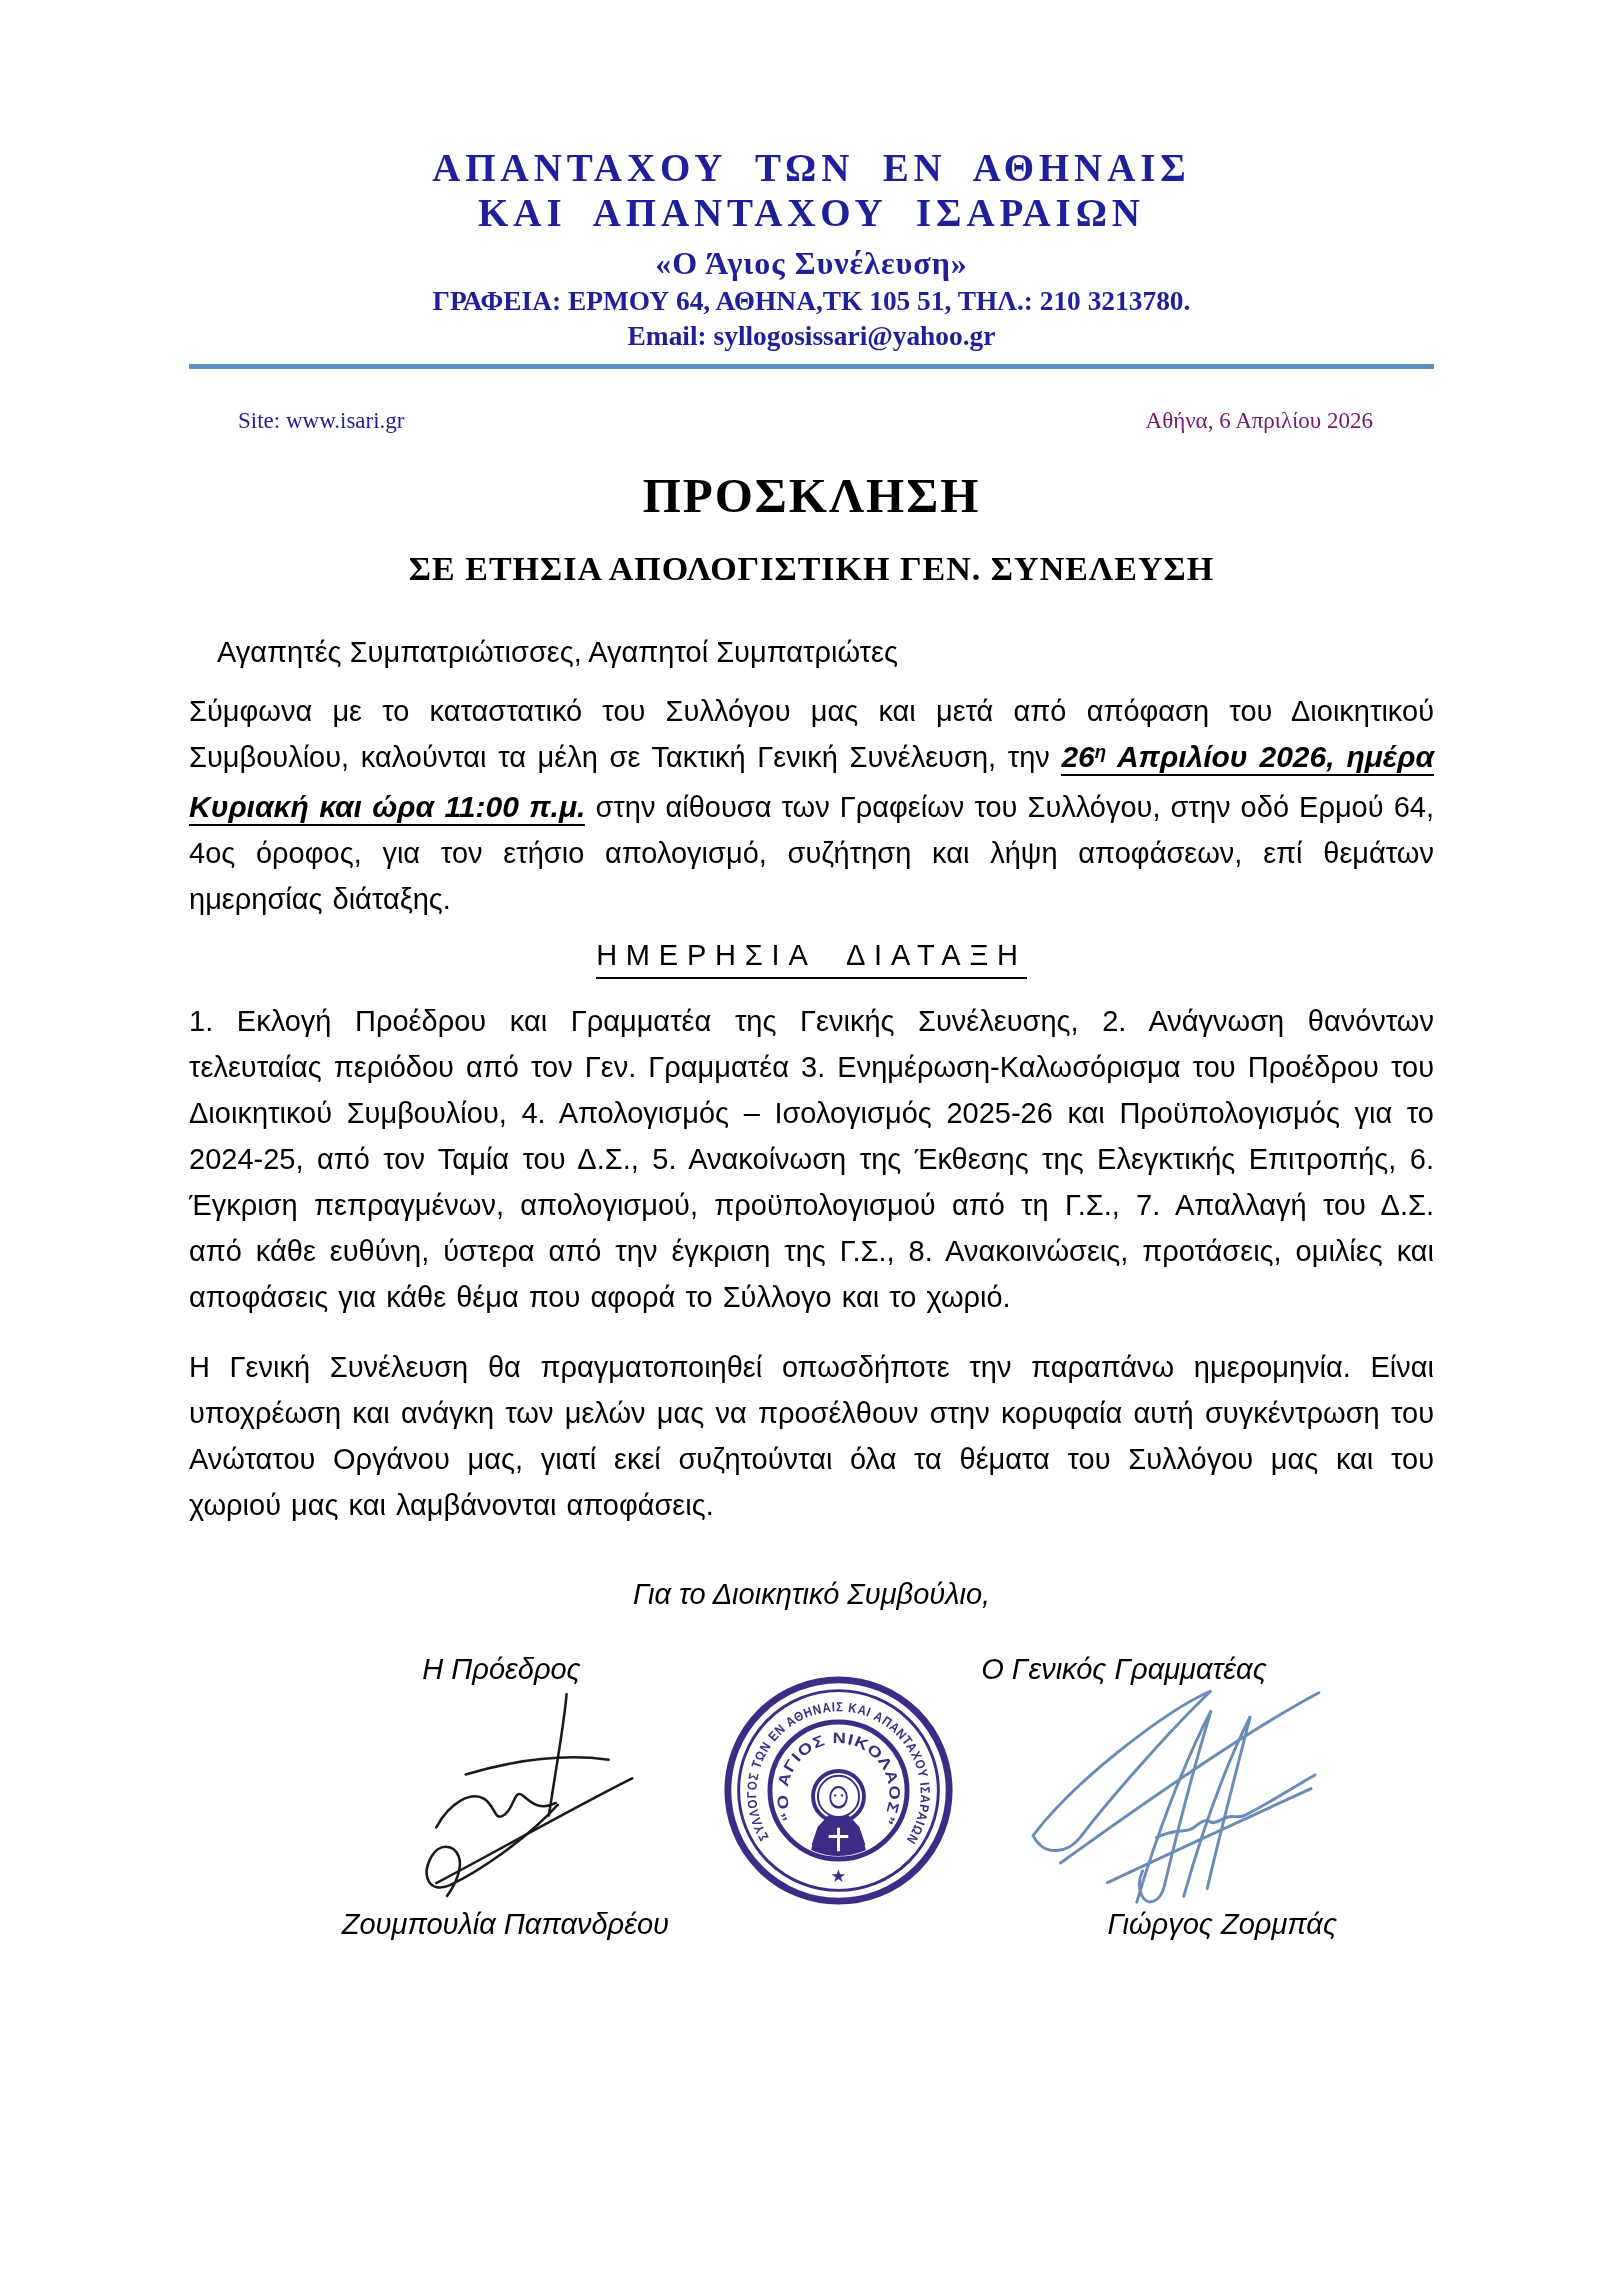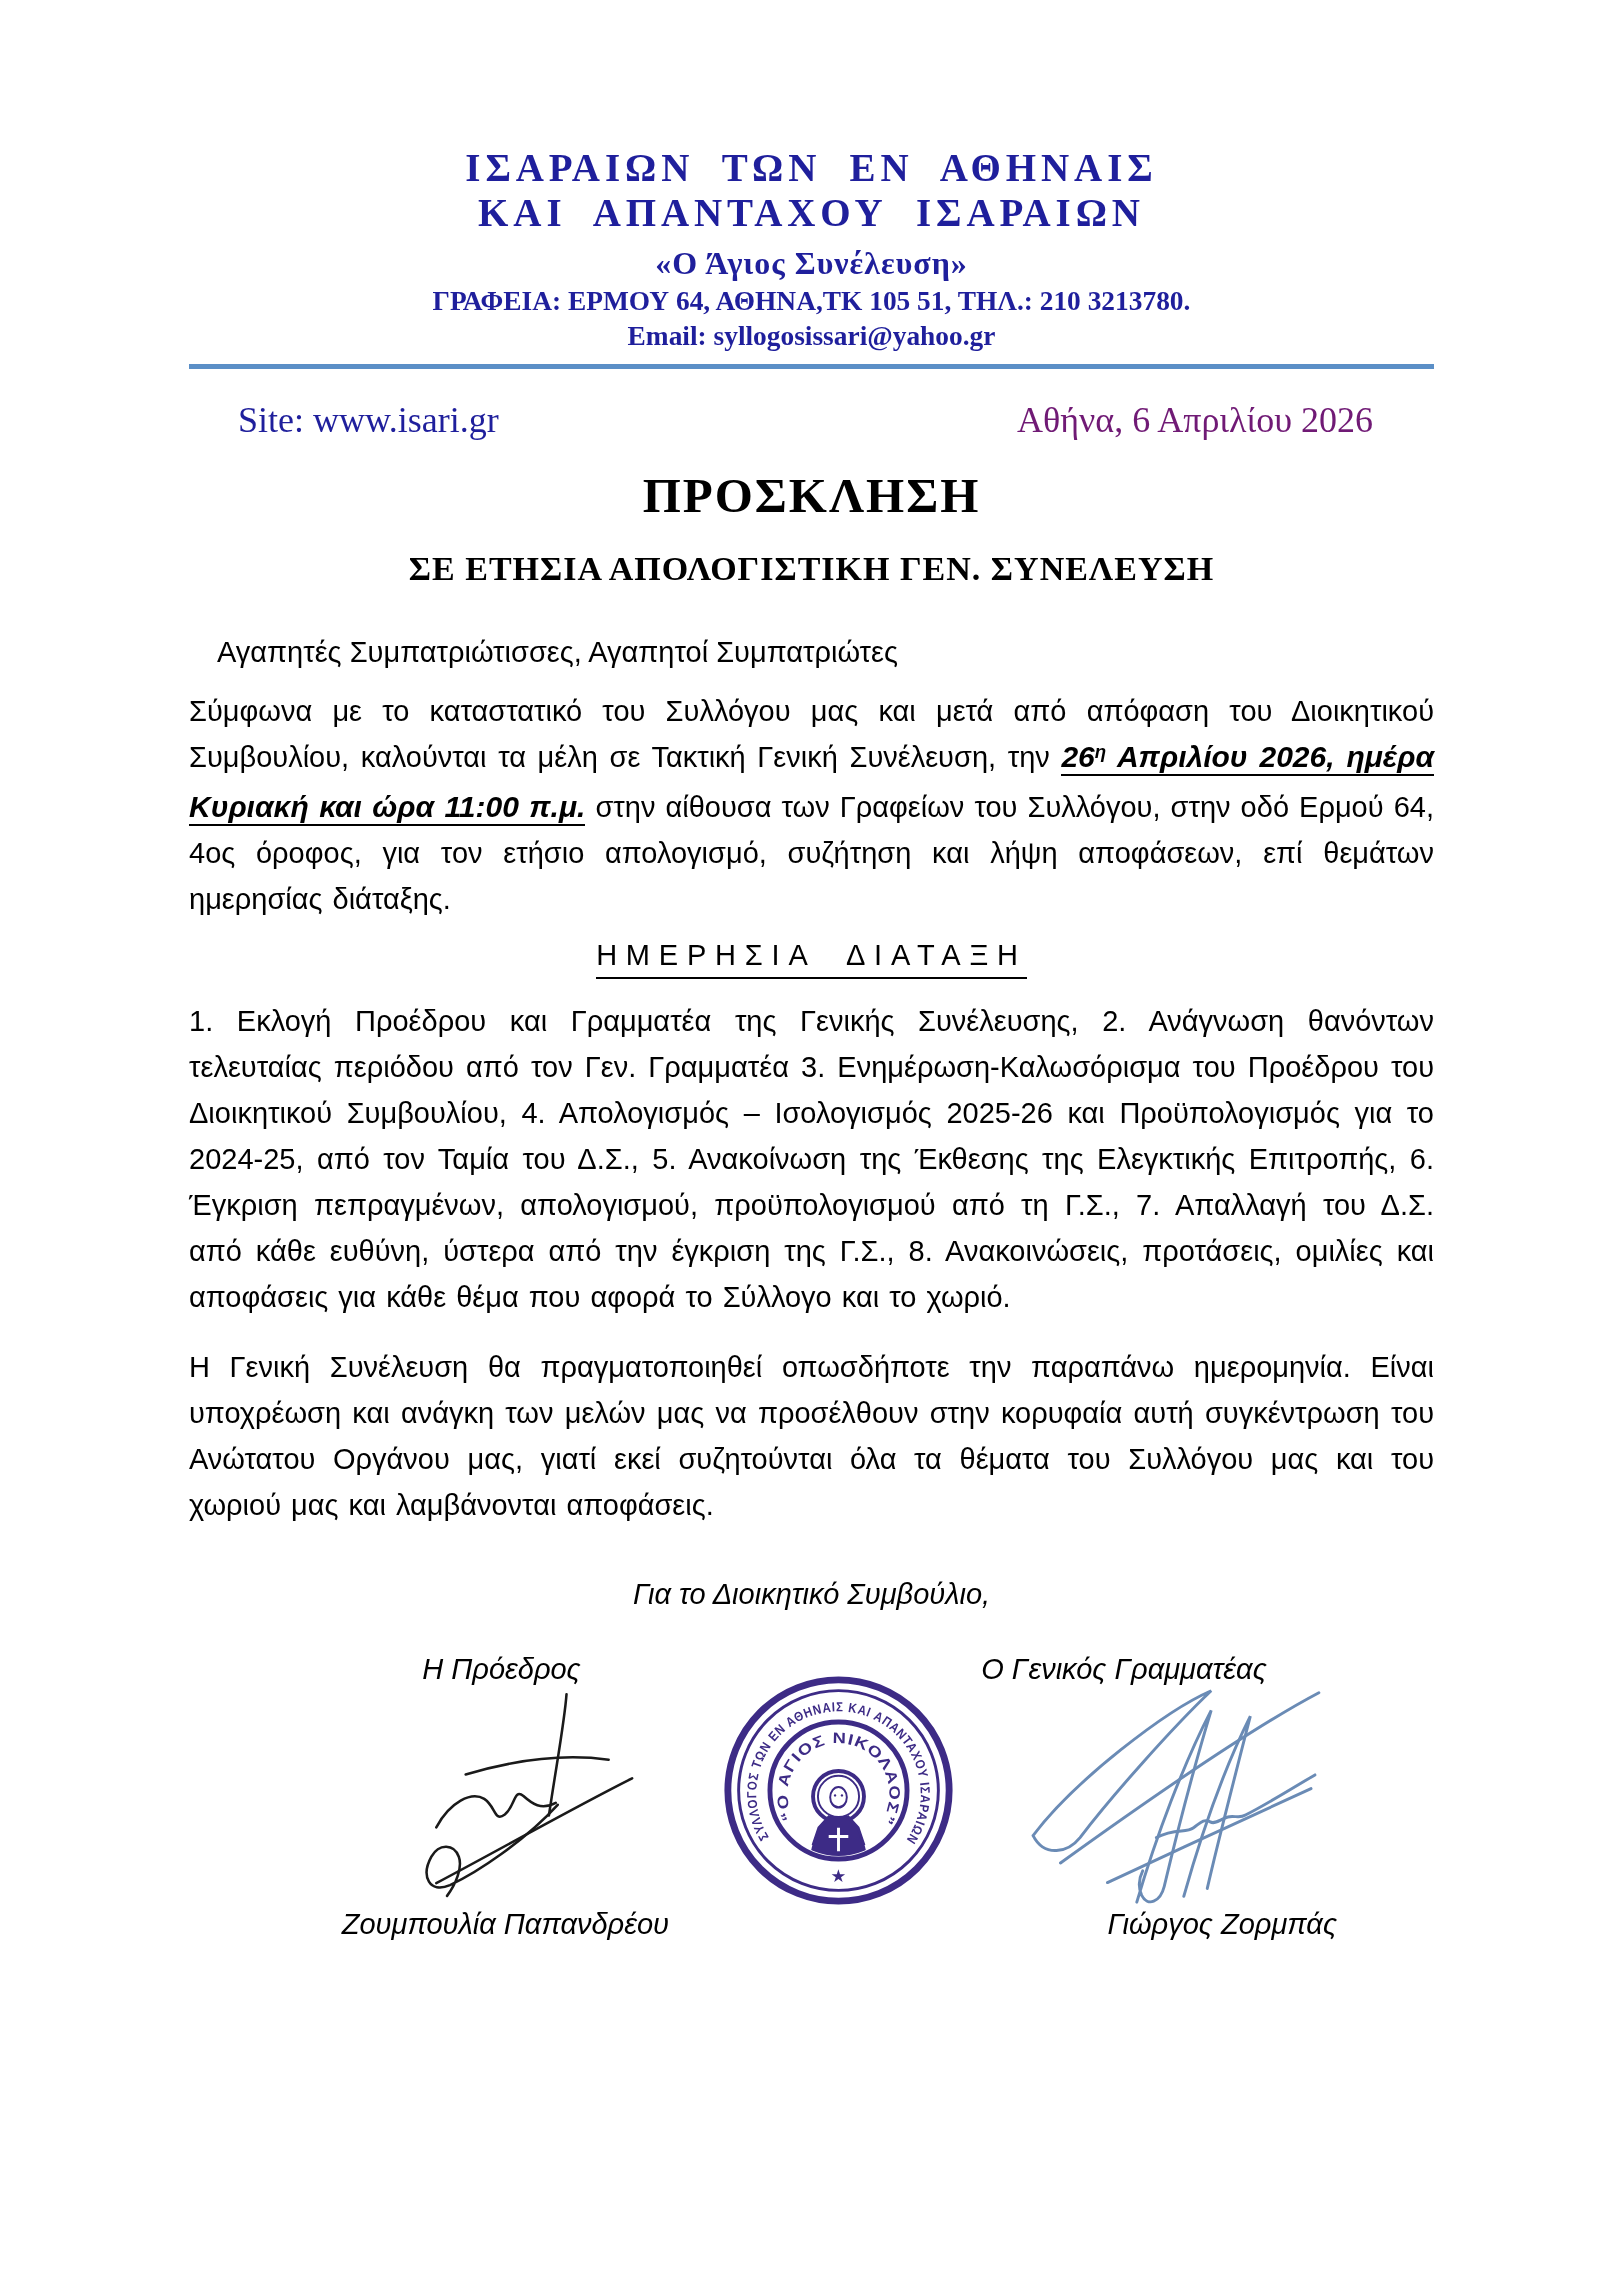--- a/index.html
+++ b/index.html
@@ -20,21 +20,21 @@
   .org-line  { font-size:39px; font-weight:bold; line-height:45px;
                letter-spacing:4.9px; word-spacing:13.7px; }
   .org-sub   { font-size:32px; font-weight:bold; line-height:41px; margin-top:7.8px; letter-spacing:1px; }
   .org-addr  { font-size:27.4px; font-weight:bold; line-height:35px; }
   .org-email { font-size:27.4px; font-weight:bold; line-height:35px; }
   .rule { height:5.9px; background:#5b8fc7; margin-top:9.8px; }
 
   
   .site-row { display:flex; justify-content:space-between; align-items:baseline;
               margin-top:33px; padding:0 61px 0 49px;
-              font-family:"Liberation Serif","DejaVu Serif",serif; font-size:36px; line-height:37px; }
+              font-family:"Liberation Serif","DejaVu Serif",serif; font-size:23px; line-height:37px; }
   .site-link { color:#1f1f9c; }
   .dateline  { color:#701a75; }
 
   
   .title-main { margin-top:29px; text-align:center; font-family:"Liberation Serif","DejaVu Serif",serif;
                 font-size:49px; font-weight:bold; line-height:55px; letter-spacing:2px; }
   .title-sub  { margin-top:25.5px; text-align:center; font-family:"Liberation Serif","DejaVu Serif",serif;
                 font-size:34px; font-weight:bold; line-height:39px; letter-spacing:1px; }
 
   
@@ -64,21 +64,21 @@
   .sig-svg.secr { left:828px; top:65px; }
   .stamp-svg { position:absolute; left:532px; top:59px; }
 </style>
 </head>
 <body>
 
 <div class="page">
   <div class="doc">
 
     <div class="letterhead">
-      <div class="org-line">ΙΣΑΡΑΙΩΝ ΤΩΝ ΕΝ ΑΘΗΝΑΙΣ</div>
+      <div class="org-line">ΑΠΑΝΤΑΧΟΥ ΤΩΝ ΕΝ ΑΘΗΝΑΙΣ</div>
       <div class="org-line">ΚΑΙ ΑΠΑΝΤΑΧΟΥ ΙΣΑΡΑΙΩΝ</div>
       <div class="org-sub">«Ο Άγιος Συνέλευση»</div>
       <div class="org-addr">ΓΡΑΦΕΙΑ: ΕΡΜΟΥ 64, ΑΘΗΝΑ,ΤΚ 105 51, ΤΗΛ.: 210 3213780.</div>
       <div class="org-email">Email: syllogosissari@yahoo.gr</div>
     </div>
     <div class="rule"></div>
 
     <div class="site-row">
       <span class="site-link">Site: www.isari.gr</span>
       <span class="dateline">Αθήνα, 6 Απριλίου 2026</span>

